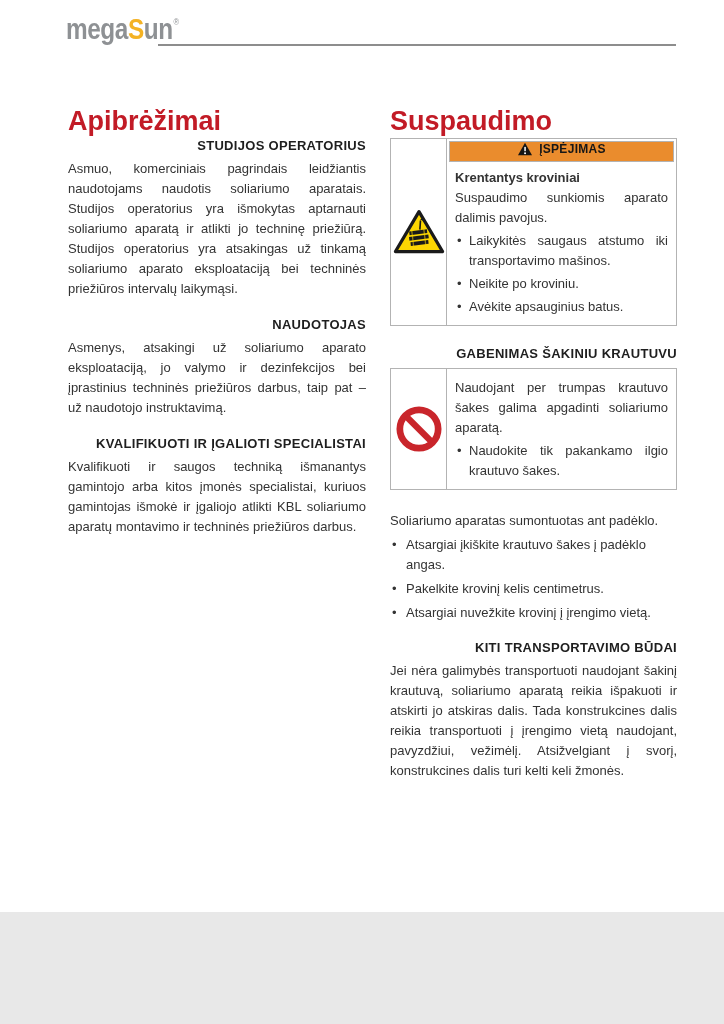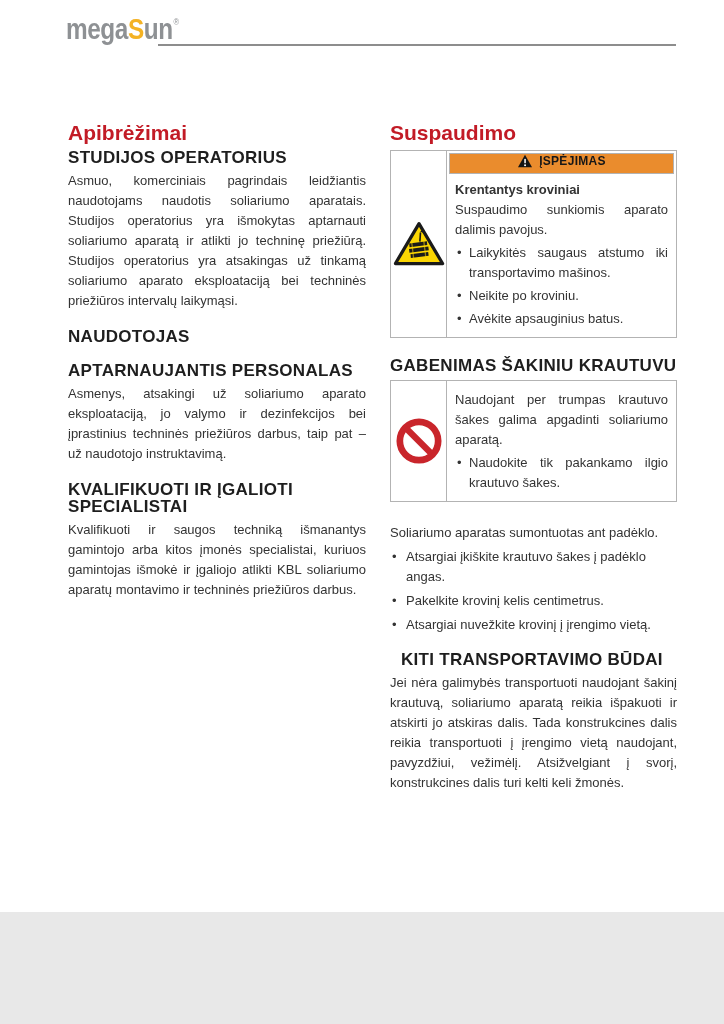--- a/index.html
+++ b/index.html
@@ -14,23 +14,23 @@
   .logo { position:absolute; left:66px; top:13px; font-size:29px; font-weight:600;
           color:#8e9194; letter-spacing:-0.5px; transform:scaleX(0.84); transform-origin:left top; white-space:nowrap; }
   .logo .logo-s { color:#f4b223; }
   .logo sup { font-size:9px; font-weight:400; vertical-align:14px; margin-left:1px; }
   .logo-rule { position:absolute; left:158px; top:44px; width:518px; height:2px; background:#8d8d8d; }
 
   
   .col-left  { position:absolute; left:68px;  top:108px; width:298px; }
   .col-right { position:absolute; left:390px; top:108px; width:287px; }
 
-  h1.sect-title { font-size:21px; line-height:26px; font-weight:bold; color:#c21b26; margin:12px 0 3px 0; }
-  h2.sub-head   { font-size:17px; line-height:17px; font-weight:bold; color:#1e1e1e;
-                  letter-spacing:0.3px; margin:17px 0 5px 0; }
+  h1.sect-title { font-size:27px; line-height:26px; font-weight:bold; color:#c21b26; margin:0 0 3px 0; }
+  h2.sub-head   { font-size:13px; line-height:17px; font-weight:bold; color:#1e1e1e;
+                  letter-spacing:0.3px; margin:17px 0 5px 0;text-align:right; }
   h2.first      { margin-top:3px; }
   p.body        { font-size:13px; line-height:20px; color:#333; text-align:justify; hyphens:manual; }
 
   
   .nbox { border:1px solid #b3b3b3; display:flex; align-items:stretch; background:#fff; }
   .nbox .icon-cell { width:56px; flex:0 0 56px; border-right:1px solid #b3b3b3;
                      display:flex; align-items:center; justify-content:center; }
   .nbox .content { flex:1; display:flex; flex-direction:column; min-width:0; }
   .warn-bar { margin:2px; height:21px; background:#ea8c2d; border:1px solid #b3b3b3;
               display:flex; align-items:flex-start; justify-content:center; gap:6px; }
@@ -68,21 +68,20 @@
   <div class="logo-rule"></div>
 
   <div class="col-left">
     <h1 class="sect-title">Apibrėžimai</h1>
 
     <h2 class="sub-head first">STUDIJOS OPERATORIUS</h2>
     <p class="body">Asmuo, komerciniais pagrindais leidžiantis naudoto­jams naudotis soliariumo aparatais. Studijos opera­torius yra išmokytas aptarnauti soliariumo aparatą ir atlikti jo techninę priežiūrą. Studijos operatorius yra atsakingas už tinkamą soliariumo aparato eksploata­ciją bei techninės priežiūros intervalų laikymąsi.</p>
 
     <h2 class="sub-head">NAUDOTOJAS</h2>
 
-    <h2 class="sub-head">APTARNAUJANTIS PERSONALAS</h2>
     <p class="body">Asmenys, atsakingi už soliariumo aparato eksploata­ciją, jo valymo ir dezinfekcijos bei įprastinius techni­nės priežiūros darbus, taip pat – už naudotojo ins­truktavimą.</p>
 
     <h2 class="sub-head">KVALIFIKUOTI IR ĮGALIOTI SPECIALISTAI</h2>
     <p class="body">Kvalifikuoti ir saugos techniką išmanantys gamintojo arba kitos įmonės specialistai, kuriuos gamintojas išmokė ir įgaliojo atlikti KBL soliariumo aparatų mon­tavimo ir techninės priežiūros darbus.</p>
   </div>
 
   <div class="col-right">
     <h1 class="sect-title">Suspaudimo</h1>
 
     <div class="wbox-wrap">

